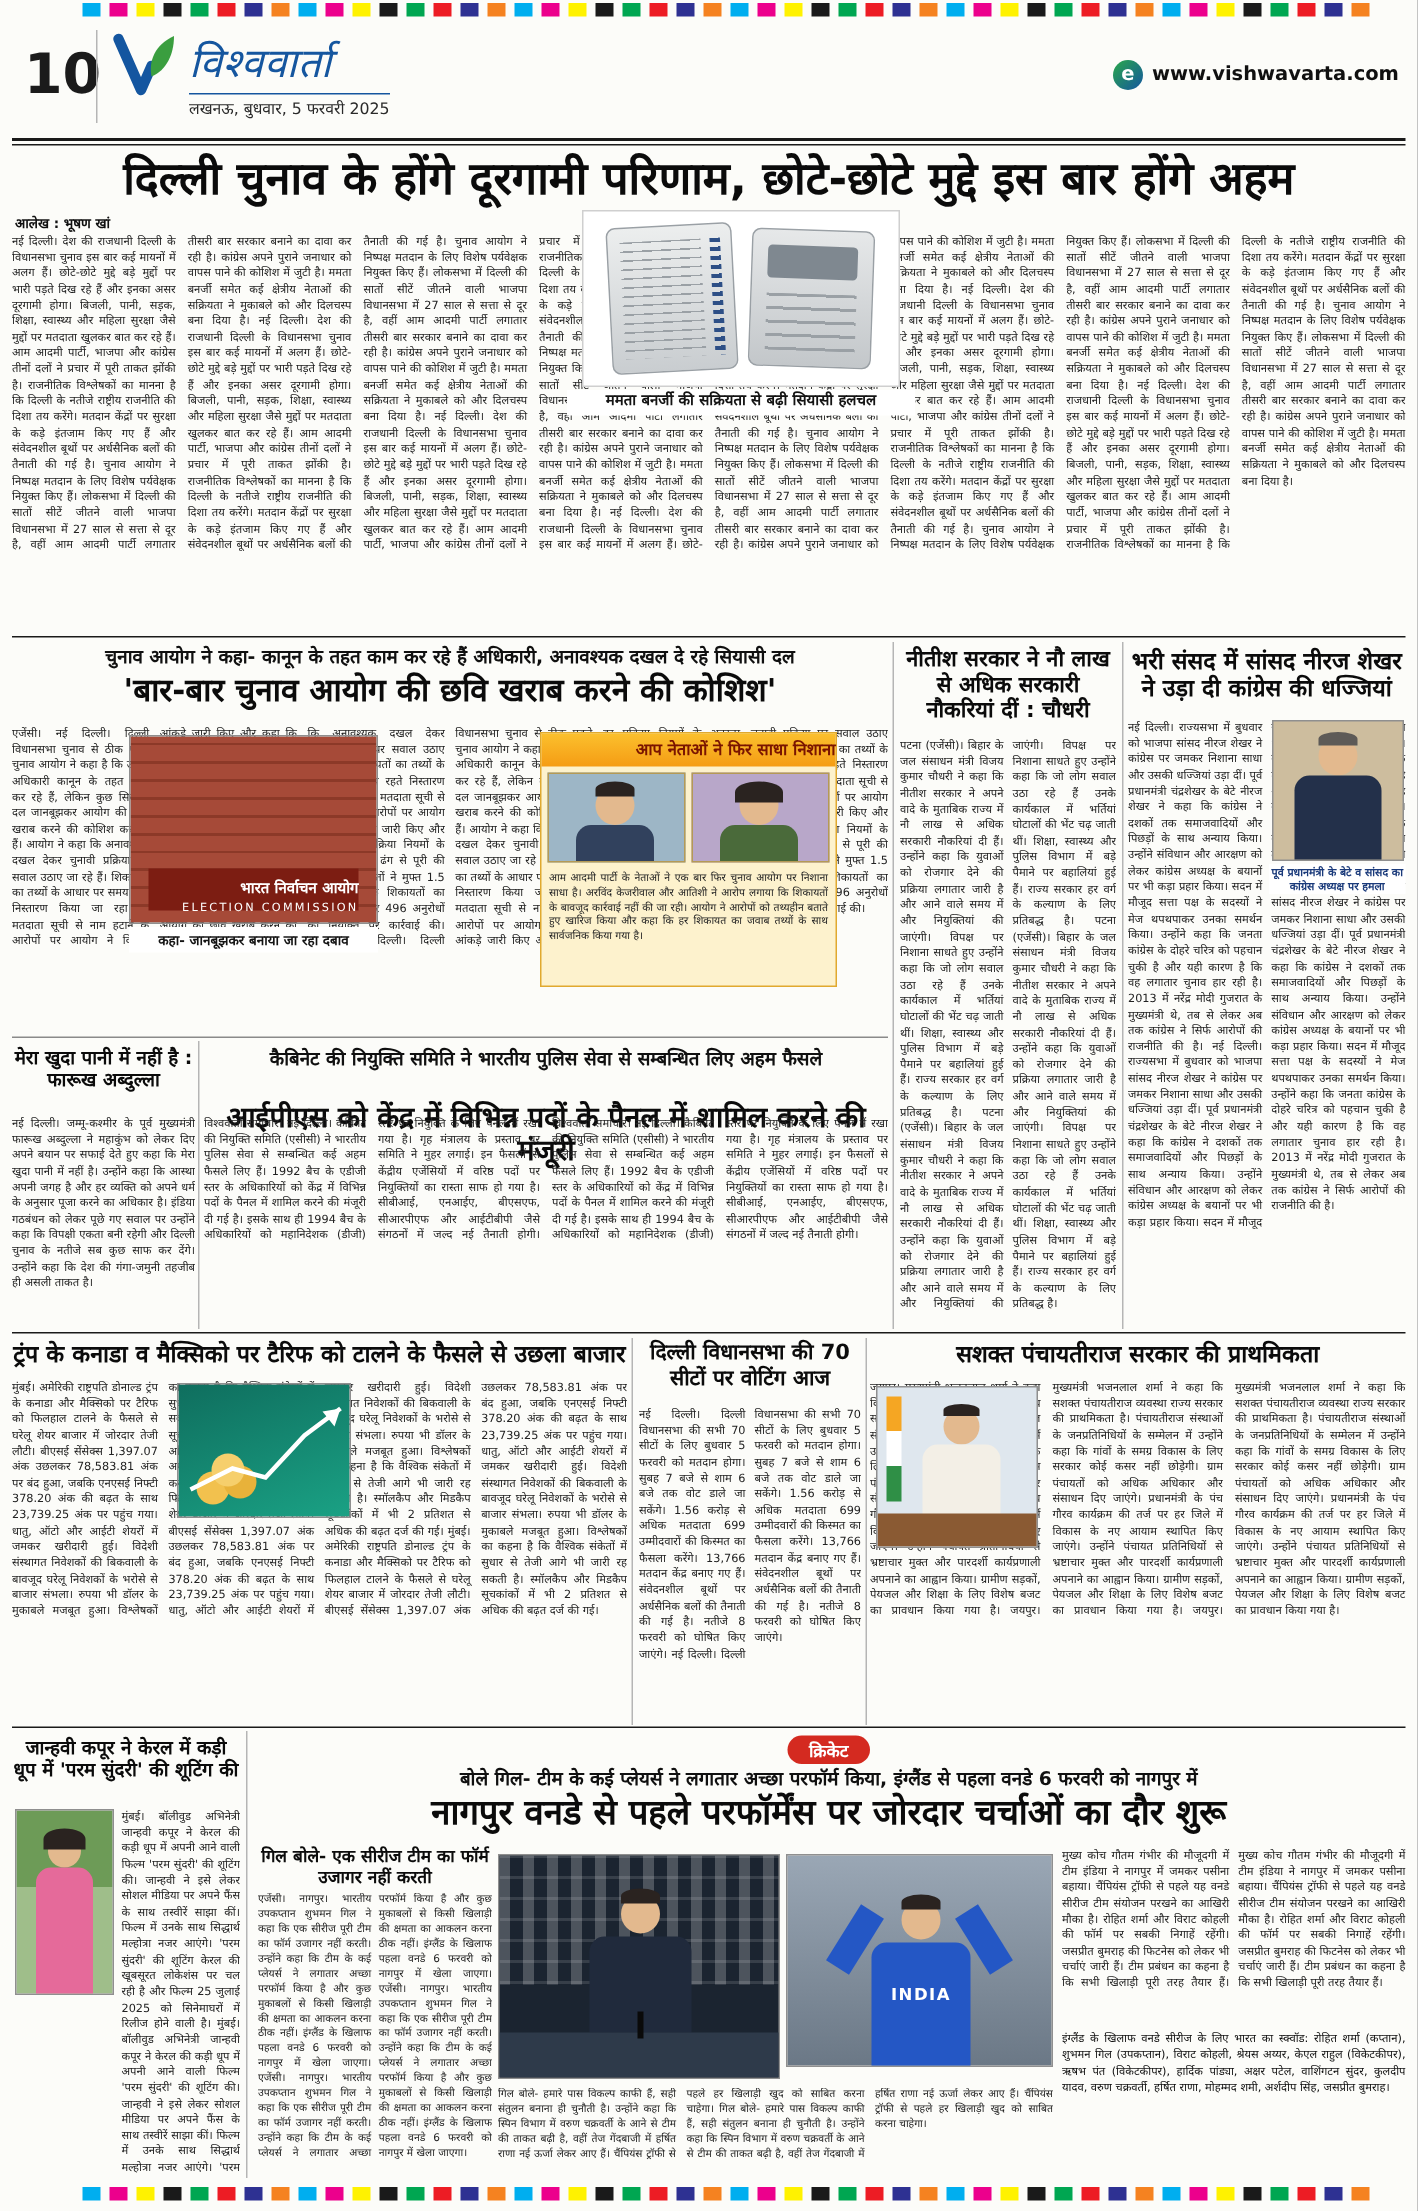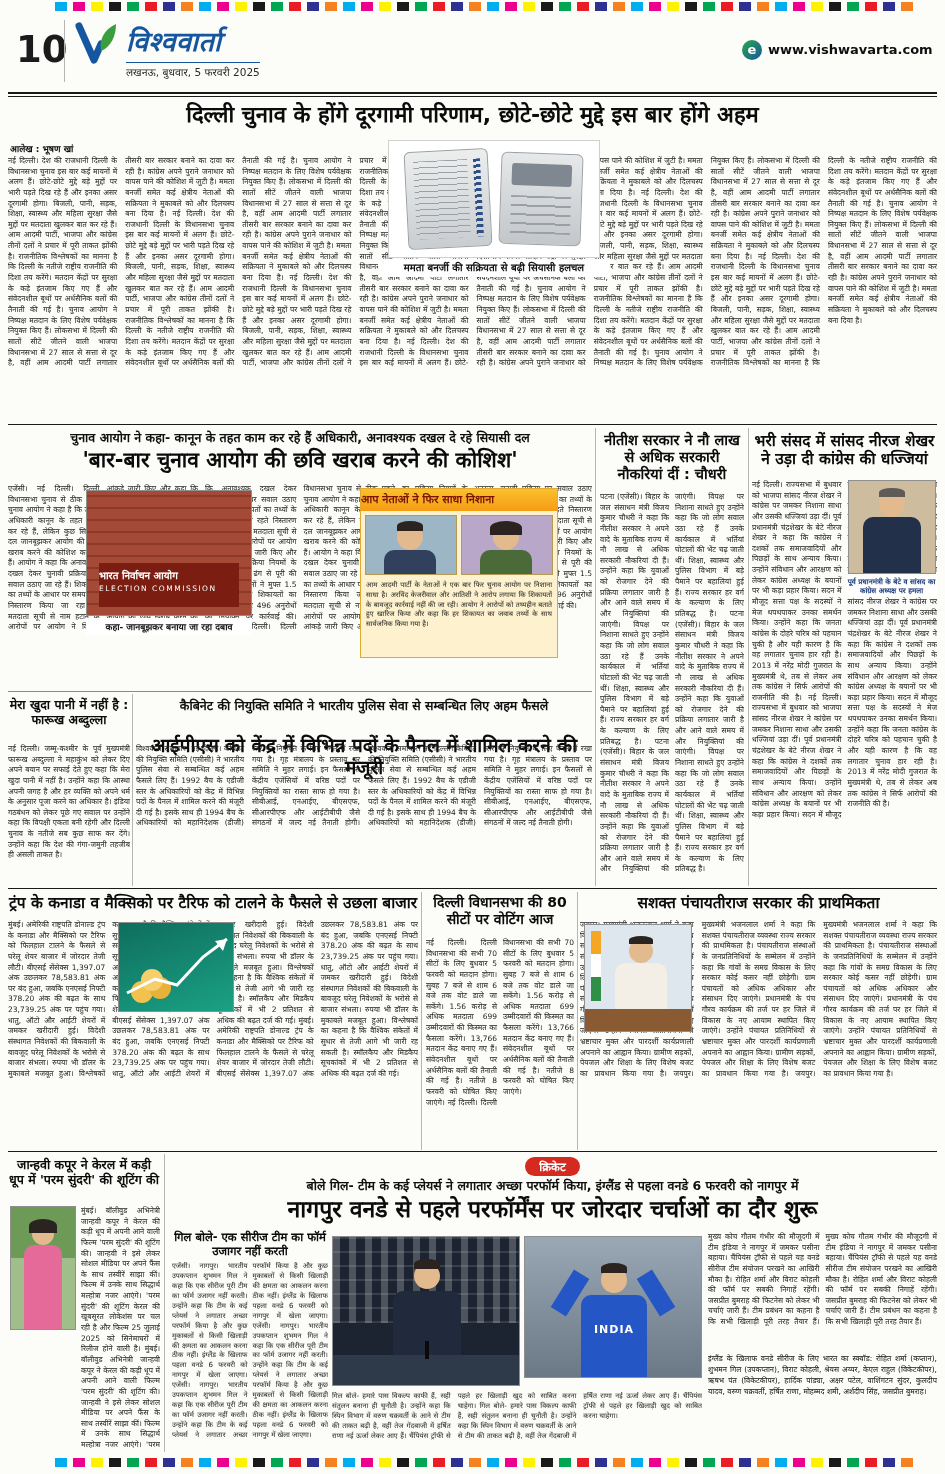--- a/index.html
+++ b/index.html
@@ -11,44 +11,44 @@
   .kick{font-weight:700;text-align:center;font-size:12.5px;color:#101010;line-height:1.2}
   .bt{font-size:7.5px;line-height:1.42;text-align:justify;color:#222;overflow:hidden}
   .byline{font-size:9px;font-weight:700;color:#101010}
   .caption{font-weight:700;text-align:center;background:#fff}
   .hrule{background:#1a1a1a}
   .vrule{background:#b5b5b5;width:1px}
   .colorbar{display:flex;gap:6px}
   .colorbar span{flex:0 0 12px;height:9px}
   
   .pageno{font-size:37px;font-weight:700;color:#1b1b1b}
-  .masthead{font-size:27px;font-weight:700;font-style:italic;color:#15569f;letter-spacing:.5px}
+  .masthead{font-size:27px;font-weight:400;font-style:italic;color:#15569f;letter-spacing:.5px}
   .dateline{font-size:10.5px;color:#2a2a2a;border-top:1px solid #15569f;padding-top:2px}
   .sectitle{font-size:25px;font-weight:700;text-align:center;color:#0a0a0a}
   .weblogo{width:20px;height:20px;border-radius:50%;background:linear-gradient(135deg,#2aa84a,#1456a0);
            color:#fff;font-size:13px;font-weight:700;text-align:center;line-height:20px}
   .website{font-size:13px;font-weight:700;color:#101010}
   
   .ph{position:absolute;overflow:hidden;border:1px solid #8f8f8f}
   .evm{background:#fff;display:flex;gap:10px;align-items:center;justify-content:center;border:1px solid #cfcfcf}
   .evm .bu{width:84px;height:98px;background:linear-gradient(#eceeee,#c9cdd0);border:1px solid #9aa0a5;border-radius:6px;position:relative;transform:rotate(-3deg)}
   .evm .bu .rows{position:absolute;left:8px;top:9px;bottom:9px;right:20px;background:repeating-linear-gradient(#9aa0a5 0 1px,transparent 1px 6px)}
   .evm .bu .btns{position:absolute;right:7px;top:9px;bottom:9px;width:7px;background:repeating-linear-gradient(#2d4f86 0 3px,transparent 3px 6px)}
   .evm .cu{width:82px;height:92px;background:linear-gradient(#e6e8e9,#c3c7ca);border:1px solid #9aa0a5;border-radius:6px;position:relative;transform:rotate(2deg)}
   .evm .cu .disp{position:absolute;left:10px;top:10px;right:10px;height:22px;background:#7f8890;border-radius:3px}
   .evm .cu .slots{position:absolute;left:10px;top:42px;right:10px;bottom:10px;background:repeating-linear-gradient(#9aa0a5 0 2px,transparent 2px 9px)}
   .ecsign{background:repeating-linear-gradient(0deg,#a64a38 0 10px,#8c3928 10px 12px)}
   .ecsign .plate{position:absolute;left:12px;top:12px;right:12px;height:66px;background:#f4eee2;border:2px solid #7a2a1c;text-align:center;padding-top:7px}
   .ecsign .plate .l1{color:#8c1f14;font-weight:700;font-size:13px}
   .ecsign .plate .l2{color:#8c1f14;font-size:8px;letter-spacing:1.5px;margin-top:2px}
-  .ecsign .band{position:absolute;left:12px;bottom:8px;right:12px;height:44px;background:#7c1d12;color:#fff;text-align:left;padding-top:5px}
+  .ecsign .band{position:absolute;left:12px;bottom:8px;right:12px;height:28px;background:#7c1d12;color:#fff;text-align:right;padding-top:5px}
   .ecsign .band .l3{font-size:10px;font-weight:700}
   .ecsign .band .l4{font-size:7.5px;letter-spacing:1.5px;margin-top:2px}
   .aapbox{background:#fdf2cd;border:1px solid #e0a92f}
-  .aapbox .bxhead{height:22px;background:linear-gradient(#fbc02d,#f59c14);color:#7a1400;font-weight:700;font-size:11px;text-align:left;line-height:22px}
+  .aapbox .bxhead{height:22px;background:linear-gradient(#fbc02d,#f59c14);color:#7a1400;font-weight:700;font-size:11px;text-align:right;line-height:22px}
   .aapbox .bxphotos{display:flex;gap:4px;padding:4px}
   .aapbox .bxphotos .pp{flex:1;height:60px;position:relative;border:1px solid #b59a55;overflow:hidden}
   .aapbox .bxtext{padding:2px 5px;font-size:7px;line-height:1.4;text-align:justify;color:#222}
   .head{position:absolute;border-radius:50%;background:#e3b98e}
   .hair{position:absolute;border-radius:50% 50% 0 0;background:#2a2320}
   .torso{position:absolute;border-radius:10px 10px 0 0}
   .badge{display:inline-block;background:#d42a20;color:#fff;font-weight:700;font-size:11.5px;padding:2px 14px;border-radius:10px}
   .squad{font-size:7.5px;line-height:1.45;text-align:justify;color:#101010;font-weight:400}
   .subhead{font-weight:700;font-size:11.5px;line-height:1.25;color:#0c0c0c;text-align:center}
 </style>
@@ -114,21 +114,21 @@
     <path d="M5 6 L20 40 L27 24" fill="none" stroke="#1456a0" stroke-width="7" stroke-linecap="round" stroke-linejoin="round"></path>
     <path d="M42 4 C29 10 25 21 27 31 C37 27 42 16 42 4 Z" fill="#3a9e3f"></path>
   </svg>
   <div class="abs masthead" style="left:126px;top:22px">विश्ववार्ता</div>
   <div class="abs dateline" style="left:126px;top:62px">लखनऊ, बुधवार, 5 फरवरी 2025</div>
   <div class="abs weblogo" style="left:742px;top:40px">e</div>
   <div class="abs website" style="left:768px;top:42px">www.vishwavarta.com</div>
   <div class="abs hrule" style="left:8px;top:92px;width:929px;height:2px"></div>
   <div class="abs hrule" style="left:8px;top:96px;width:929px;height:1px"></div>
 
-  <div class="abs hl" style="left:30px;top:102px;width:885px;font-size:22px">दिल्ली चुनाव के होंगे दूरगामी परिणाम, छोटे-छोटे मुद्दे इस बार होंगे अहम</div>
+  <div class="abs hl" style="left:30px;top:102px;width:885px;font-size:30px">दिल्ली चुनाव के होंगे दूरगामी परिणाम, छोटे-छोटे मुद्दे इस बार होंगे अहम</div>
   <div class="abs byline" style="left:10px;top:142px">आलेख : भूषण खां</div>
   <div class="abs bt" style="left:8px;top:156px;width:929px;height:262px;column-count:8;column-gap:8px">नई दिल्ली। देश की राजधानी दिल्ली के विधानसभा चुनाव इस बार कई मायनों में अलग हैं। छोटे-छोटे मुद्दे बड़े मुद्दों पर भारी पड़ते दिख रहे हैं और इनका असर दूरगामी होगा। बिजली, पानी, सड़क, शिक्षा, स्वास्थ्य और महिला सुरक्षा जैसे मुद्दों पर मतदाता खुलकर बात कर रहे हैं। आम आदमी पार्टी, भाजपा और कांग्रेस तीनों दलों ने प्रचार में पूरी ताकत झोंकी है। राजनीतिक विश्लेषकों का मानना है कि दिल्ली के नतीजे राष्ट्रीय राजनीति की दिशा तय करेंगे। मतदान केंद्रों पर सुरक्षा के कड़े इंतजाम किए गए हैं और संवेदनशील बूथों पर अर्धसैनिक बलों की तैनाती की गई है। चुनाव आयोग ने निष्पक्ष मतदान के लिए विशेष पर्यवेक्षक नियुक्त किए हैं। लोकसभा में दिल्ली की सातों सीटें जीतने वाली भाजपा विधानसभा में 27 साल से सत्ता से दूर है, वहीं आम आदमी पार्टी लगातार तीसरी बार सरकार बनाने का दावा कर रही है। कांग्रेस अपने पुराने जनाधार को वापस पाने की कोशिश में जुटी है। ममता बनर्जी समेत कई क्षेत्रीय नेताओं की सक्रियता ने मुकाबले को और दिलचस्प बना दिया है। नई दिल्ली। देश की राजधानी दिल्ली के विधानसभा चुनाव इस बार कई मायनों में अलग हैं। छोटे-छोटे मुद्दे बड़े मुद्दों पर भारी पड़ते दिख रहे हैं और इनका असर दूरगामी होगा। बिजली, पानी, सड़क, शिक्षा, स्वास्थ्य और महिला सुरक्षा जैसे मुद्दों पर मतदाता खुलकर बात कर रहे हैं। आम आदमी पार्टी, भाजपा और कांग्रेस तीनों दलों ने प्रचार में पूरी ताकत झोंकी है। राजनीतिक विश्लेषकों का मानना है कि दिल्ली के नतीजे राष्ट्रीय राजनीति की दिशा तय करेंगे। मतदान केंद्रों पर सुरक्षा के कड़े इंतजाम किए गए हैं और संवेदनशील बूथों पर अर्धसैनिक बलों की तैनाती की गई है। चुनाव आयोग ने निष्पक्ष मतदान के लिए विशेष पर्यवेक्षक नियुक्त किए हैं। लोकसभा में दिल्ली की सातों सीटें जीतने वाली भाजपा विधानसभा में 27 साल से सत्ता से दूर है, वहीं आम आदमी पार्टी लगातार तीसरी बार सरकार बनाने का दावा कर रही है। कांग्रेस अपने पुराने जनाधार को वापस पाने की कोशिश में जुटी है। ममता बनर्जी समेत कई क्षेत्रीय नेताओं की सक्रियता ने मुकाबले को और दिलचस्प बना दिया है। नई दिल्ली। देश की राजधानी दिल्ली के विधानसभा चुनाव इस बार कई मायनों में अलग हैं। छोटे-छोटे मुद्दे बड़े मुद्दों पर भारी पड़ते दिख रहे हैं और इनका असर दूरगामी होगा। बिजली, पानी, सड़क, शिक्षा, स्वास्थ्य और महिला सुरक्षा जैसे मुद्दों पर मतदाता खुलकर बात कर रहे हैं। आम आदमी पार्टी, भाजपा और कांग्रेस तीनों दलों ने प्रचार में पूरी ताकत झोंकी है। राजनीतिक विश्लेषकों का मानना है कि दिल्ली के नतीजे राष्ट्रीय राजनीति की दिशा तय करेंगे। मतदान केंद्रों पर सुरक्षा के कड़े इंतजाम किए गए हैं और संवेदनशील बूथों पर अर्धसैनिक बलों की तैनाती की गई है। चुनाव आयोग ने निष्पक्ष मतदान के लिए विशेष पर्यवेक्षक नियुक्त किए हैं। लोकसभा में दिल्ली की सातों सीटें जीतने वाली भाजपा विधानसभा में 27 साल से सत्ता से दूर है, वहीं आम आदमी पार्टी लगातार तीसरी बार सरकार बनाने का दावा कर रही है। कांग्रेस अपने पुराने जनाधार को वापस पाने की कोशिश में जुटी है। ममता बनर्जी समेत कई क्षेत्रीय नेताओं की सक्रियता ने मुकाबले को और दिलचस्प बना दिया है। नई दिल्ली। देश की राजधानी दिल्ली के विधानसभा चुनाव इस बार कई मायनों में अलग हैं। छोटे-छोटे मुद्दे बड़े मुद्दों पर भारी पड़ते दिख रहे हैं और इनका असर दूरगामी होगा। बिजली, पानी, सड़क, शिक्षा, स्वास्थ्य और महिला सुरक्षा जैसे मुद्दों पर मतदाता खुलकर बात कर रहे हैं। आम आदमी पार्टी, भाजपा और कांग्रेस तीनों दलों ने प्रचार में पूरी ताकत झोंकी है। राजनीतिक विश्लेषकों का मानना है कि दिल्ली के नतीजे राष्ट्रीय राजनीति की दिशा तय करेंगे। मतदान केंद्रों पर सुरक्षा के कड़े इंतजाम किए गए हैं और संवेदनशील बूथों पर अर्धसैनिक बलों की तैनाती की गई है। चुनाव आयोग ने निष्पक्ष मतदान के लिए विशेष पर्यवेक्षक नियुक्त किए हैं। लोकसभा में दिल्ली की सातों सीटें जीतने वाली भाजपा विधानसभा में 27 साल से सत्ता से दूर है, वहीं आम आदमी पार्टी लगातार तीसरी बार सरकार बनाने का दावा कर रही है। कांग्रेस अपने पुराने जनाधार को वापस पाने की कोशिश में जुटी है। ममता बनर्जी समेत कई क्षेत्रीय नेताओं की सक्रियता ने मुकाबले को और दिलचस्प बना दिया है। नई दिल्ली। देश की राजधानी दिल्ली के विधानसभा चुनाव इस बार कई मायनों में अलग हैं। छोटे-छोटे मुद्दे बड़े मुद्दों पर भारी पड़ते दिख रहे हैं और इनका असर दूरगामी होगा। बिजली, पानी, सड़क, शिक्षा, स्वास्थ्य और महिला सुरक्षा जैसे मुद्दों पर मतदाता खुलकर बात कर रहे हैं। आम आदमी पार्टी, भाजपा और कांग्रेस तीनों दलों ने प्रचार में पूरी ताकत झोंकी है। राजनीतिक विश्लेषकों का मानना है कि दिल्ली के नतीजे राष्ट्रीय राजनीति की दिशा तय करेंगे। मतदान केंद्रों पर सुरक्षा के कड़े इंतजाम किए गए हैं और संवेदनशील बूथों पर अर्धसैनिक बलों की तैनाती की गई है। चुनाव आयोग ने निष्पक्ष मतदान के लिए विशेष पर्यवेक्षक नियुक्त किए हैं। लोकसभा में दिल्ली की सातों सीटें जीतने वाली भाजपा विधानसभा में 27 साल से सत्ता से दूर है, वहीं आम आदमी पार्टी लगातार तीसरी बार सरकार बनाने का दावा कर रही है। कांग्रेस अपने पुराने जनाधार को वापस पाने की कोशिश में जुटी है। ममता बनर्जी समेत कई क्षेत्रीय नेताओं की सक्रियता ने मुकाबले को और दिलचस्प बना दिया है। नई दिल्ली। देश की राजधानी दिल्ली के विधानसभा चुनाव इस बार कई मायनों में अलग हैं। छोटे-छोटे मुद्दे बड़े मुद्दों पर भारी पड़ते दिख रहे हैं और इनका असर दूरगामी होगा। बिजली, पानी, सड़क, शिक्षा, स्वास्थ्य और महिला सुरक्षा जैसे मुद्दों पर मतदाता खुलकर बात कर रहे हैं। आम आदमी पार्टी, भाजपा और कांग्रेस तीनों दलों ने प्रचार में पूरी ताकत झोंकी है। राजनीतिक विश्लेषकों का मानना है कि दिल्ली के नतीजे राष्ट्रीय राजनीति की दिशा तय करेंगे। मतदान केंद्रों पर सुरक्षा के कड़े इंतजाम किए गए हैं और संवेदनशील बूथों पर अर्धसैनिक बलों की तैनाती की गई है। चुनाव आयोग ने निष्पक्ष मतदान के लिए विशेष पर्यवेक्षक नियुक्त किए हैं। लोकसभा में दिल्ली की सातों सीटें जीतने वाली भाजपा विधानसभा में 27 साल से सत्ता से दूर है, वहीं आम आदमी पार्टी लगातार तीसरी बार सरकार बनाने का दावा कर रही है। कांग्रेस अपने पुराने जनाधार को वापस पाने की कोशिश में जुटी है। ममता बनर्जी समेत कई क्षेत्रीय नेताओं की सक्रियता ने मुकाबले को और दिलचस्प बना दिया है।</div>
   <div class="abs ph evm" style="left:388px;top:140px;width:212px;height:118px">
     <div class="bu">
         <div class="rows"></div>
         <div class="btns"></div>
       </div>
     <div class="cu">
         <div class="disp"></div>
         <div class="slots"></div>
@@ -199,21 +199,21 @@
     <div style="position:absolute;left:12px;bottom:8px;width:22px;height:22px;border-radius:50%;background:#f2c14e"></div>
     <div style="position:absolute;left:30px;bottom:12px;width:22px;height:22px;border-radius:50%;background:#e8b23a"></div>
     <div style="position:absolute;left:22px;bottom:20px;width:22px;height:22px;border-radius:50%;background:#f6cf6c"></div>
     <svg width="116" height="90" style="position:absolute;left:0;top:0">
       <polyline points="8,70 36,56 58,62 84,34 108,16" fill="none" stroke="#ffffff" stroke-width="3"></polyline>
       <polygon points="108,16 96,18 104,28" fill="#ffffff"></polygon>
     </svg>
   </div>
 
   <div class="abs vrule" style="left:421px;top:892px;height:258px"></div>
-  <div class="abs hl" style="left:426px;top:894px;width:148px;font-size:14px">दिल्ली विधानसभा की 80 सीटों पर वोटिंग आज</div>
+  <div class="abs hl" style="left:426px;top:894px;width:148px;font-size:14px">दिल्ली विधानसभा की 70 सीटों पर वोटिंग आज</div>
   <div class="abs bt" style="left:426px;top:938px;width:148px;height:210px;column-count:2;column-gap:6px">नई दिल्ली। दिल्ली विधानसभा की सभी 70 सीटों के लिए बुधवार 5 फरवरी को मतदान होगा। सुबह 7 बजे से शाम 6 बजे तक वोट डाले जा सकेंगे। 1.56 करोड़ से अधिक मतदाता 699 उम्मीदवारों की किस्मत का फैसला करेंगे। 13,766 मतदान केंद्र बनाए गए हैं। संवेदनशील बूथों पर अर्धसैनिक बलों की तैनाती की गई है। नतीजे 8 फरवरी को घोषित किए जाएंगे। नई दिल्ली। दिल्ली विधानसभा की सभी 70 सीटों के लिए बुधवार 5 फरवरी को मतदान होगा। सुबह 7 बजे से शाम 6 बजे तक वोट डाले जा सकेंगे। 1.56 करोड़ से अधिक मतदाता 699 उम्मीदवारों की किस्मत का फैसला करेंगे। 13,766 मतदान केंद्र बनाए गए हैं। संवेदनशील बूथों पर अर्धसैनिक बलों की तैनाती की गई है। नतीजे 8 फरवरी को घोषित किए जाएंगे।</div>
 
   <div class="abs vrule" style="left:577px;top:892px;height:258px"></div>
   <div class="abs hl" style="left:580px;top:894px;width:357px;font-size:15.5px">सशक्त पंचायतीराज सरकार की प्राथमिकता</div>
   <div class="abs bt" style="left:580px;top:920px;width:357px;height:228px;column-count:3;column-gap:8px">जयपुर। मुख्यमंत्री भजनलाल शर्मा ने कहा कि सशक्त पंचायतीराज व्यवस्था राज्य सरकार की प्राथमिकता है। पंचायतीराज संस्थाओं के जनप्रतिनिधियों के सम्मेलन में उन्होंने कहा कि गांवों के समग्र विकास के लिए सरकार कोई कसर नहीं छोड़ेगी। ग्राम पंचायतों को अधिक अधिकार और संसाधन दिए जाएंगे। प्रधानमंत्री के पंच गौरव कार्यक्रम की तर्ज पर हर जिले में विकास के नए आयाम स्थापित किए जाएंगे। उन्होंने पंचायत प्रतिनिधियों से भ्रष्टाचार मुक्त और पारदर्शी कार्यप्रणाली अपनाने का आह्वान किया। ग्रामीण सड़कों, पेयजल और शिक्षा के लिए विशेष बजट का प्रावधान किया गया है। जयपुर। मुख्यमंत्री भजनलाल शर्मा ने कहा कि सशक्त पंचायतीराज व्यवस्था राज्य सरकार की प्राथमिकता है। पंचायतीराज संस्थाओं के जनप्रतिनिधियों के सम्मेलन में उन्होंने कहा कि गांवों के समग्र विकास के लिए सरकार कोई कसर नहीं छोड़ेगी। ग्राम पंचायतों को अधिक अधिकार और संसाधन दिए जाएंगे। प्रधानमंत्री के पंच गौरव कार्यक्रम की तर्ज पर हर जिले में विकास के नए आयाम स्थापित किए जाएंगे। उन्होंने पंचायत प्रतिनिधियों से भ्रष्टाचार मुक्त और पारदर्शी कार्यप्रणाली अपनाने का आह्वान किया। ग्रामीण सड़कों, पेयजल और शिक्षा के लिए विशेष बजट का प्रावधान किया गया है। जयपुर। मुख्यमंत्री भजनलाल शर्मा ने कहा कि सशक्त पंचायतीराज व्यवस्था राज्य सरकार की प्राथमिकता है। पंचायतीराज संस्थाओं के जनप्रतिनिधियों के सम्मेलन में उन्होंने कहा कि गांवों के समग्र विकास के लिए सरकार कोई कसर नहीं छोड़ेगी। ग्राम पंचायतों को अधिक अधिकार और संसाधन दिए जाएंगे। प्रधानमंत्री के पंच गौरव कार्यक्रम की तर्ज पर हर जिले में विकास के नए आयाम स्थापित किए जाएंगे। उन्होंने पंचायत प्रतिनिधियों से भ्रष्टाचार मुक्त और पारदर्शी कार्यप्रणाली अपनाने का आह्वान किया। ग्रामीण सड़कों, पेयजल और शिक्षा के लिए विशेष बजट का प्रावधान किया गया है।</div>
   <div class="abs ph" style="left:584px;top:924px;width:108px;height:108px;background:#dfe7ee">
     <div style="position:absolute;left:6px;top:6px;width:10px;height:70px;background:linear-gradient(#f5a623 0 33%,#ffffff 33% 66%,#2f8f46 66%)"></div>
     <div class="head" style="left:44px;top:14px;width:24px;height:24px"></div>
     <div class="hair" style="left:44px;top:11px;width:24px;height:8px"></div>
     <div class="torso" style="left:30px;top:38px;width:52px;height:48px;background:#f3efe6"></div>

